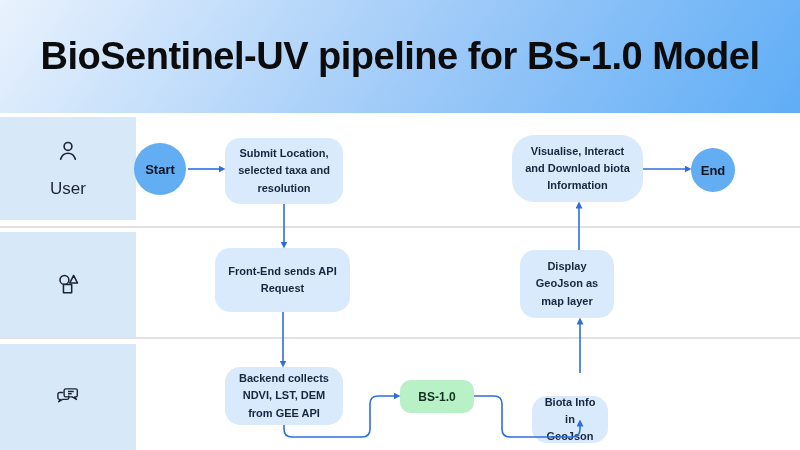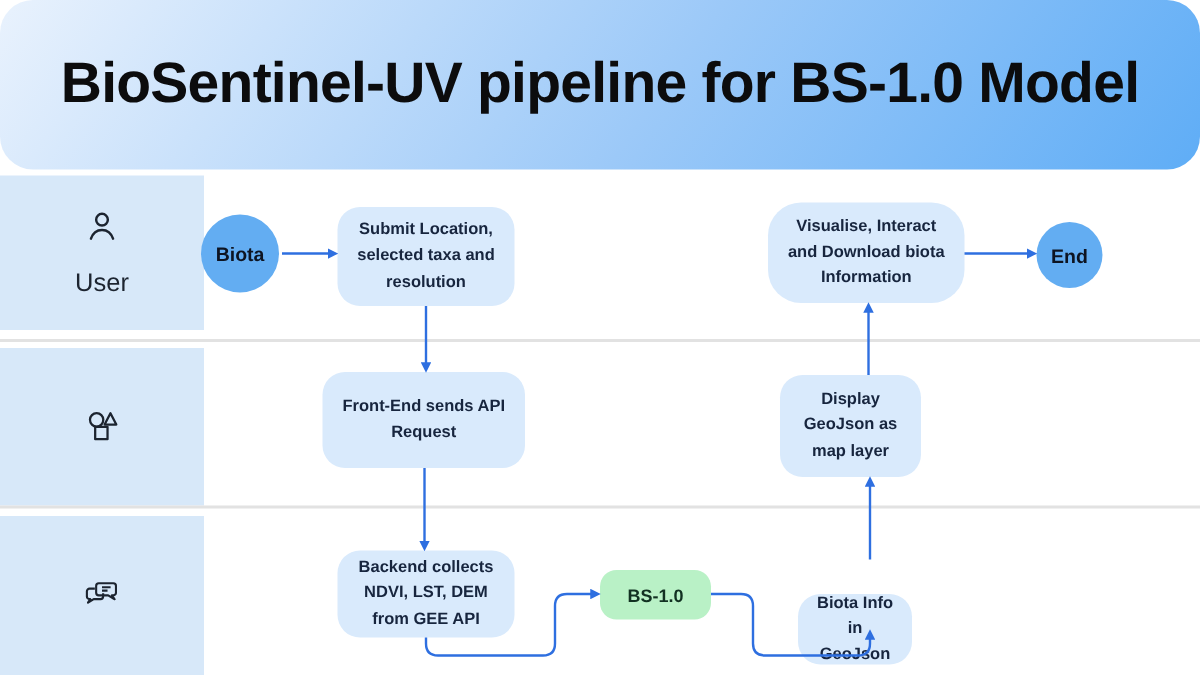--- a/index.html
+++ b/index.html
@@ -19,21 +19,21 @@
   html,body{width:800px;height:450px;}
   body{
     font-family:"Liberation Sans","DejaVu Sans",sans-serif;
     background:#ffffff;
     position:relative;
     overflow:hidden;
   }
   .header{
     position:absolute;left:0;top:0;width:800px;height:113px;
     background:linear-gradient(125deg,var(--header-grad-start) 0%,var(--header-grad-mid) 55%,var(--header-grad-end) 100%);
-    display:flex;align-items:center;justify-content:center;border-radius:22px;
+    display:flex;align-items:center;justify-content:center;
   }
   .title{
     font-size:38px;font-weight:700;color:var(--title-color);
     letter-spacing:-0.5px;white-space:nowrap;
   }
   .lane-panel{
     position:absolute;left:0;width:136px;
     background:var(--lane-panel-fill);
     display:flex;flex-direction:column;align-items:center;justify-content:center;
     gap:15px;
@@ -100,21 +100,21 @@
       <path d="M10 4.5h9a1.6 1.6 0 0 1 1.6 1.6v4.2a1.6 1.6 0 0 1-1.6 1.6h-.9l1.7 2.4-4-2.4H10a1.6 1.6 0 0 1-1.6-1.6V6.1A1.6 1.6 0 0 1 10 4.5z"></path>
       <path d="M12.7 10.6v2a1.6 1.6 0 0 1-1.6 1.6H6.9l-3.5 2.2 1.4-2.2h-.5a1.6 1.6 0 0 1-1.6-1.6v-3.2a1.6 1.6 0 0 1 1.6-1.6h3.3"></path>
       <path d="M12 6.9h5.3M12 9h3.4"></path>
     </svg>
   </span>
 </div>
 
 <div class="separator" style="top:226px;"></div>
 <div class="separator" style="top:337px;"></div>
 
-<div class="node terminal" style="left:134px;top:143px;width:52px;height:52px;">Biota</div>
+<div class="node terminal" style="left:134px;top:143px;width:52px;height:52px;">Start</div>
 
 <div class="node process" style="left:225px;top:138px;width:118px;height:66px;">Submit Location, selected taxa and resolution</div>
 
 <div class="node process" style="left:512px;top:135px;width:131px;height:67px;border-radius:22px;">Visualise, Interact and Download biota Information</div>
 
 <div class="node terminal" style="left:691px;top:148px;width:44px;height:44px;">End</div>
 
 <div class="node process" style="left:215px;top:248px;width:135px;height:64px;">Front-End sends API Request</div>
 
 <div class="node process" style="left:520px;top:250px;width:94px;height:68px;">Display GeoJson as map layer</div>

